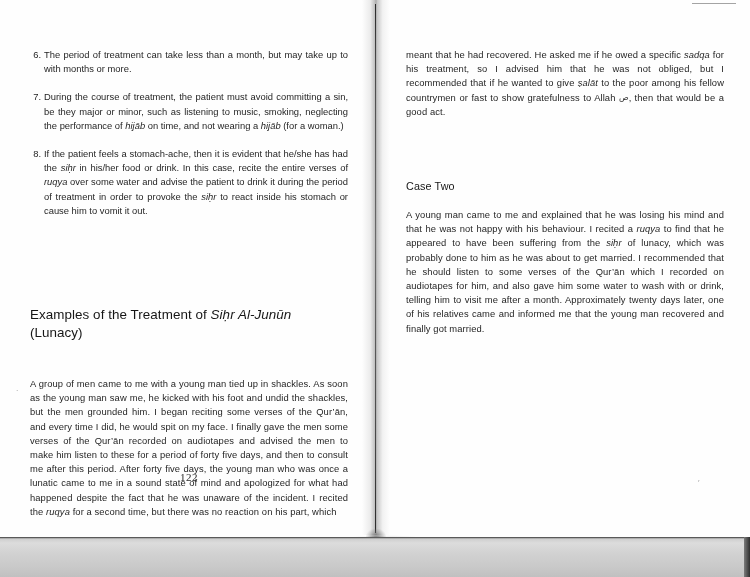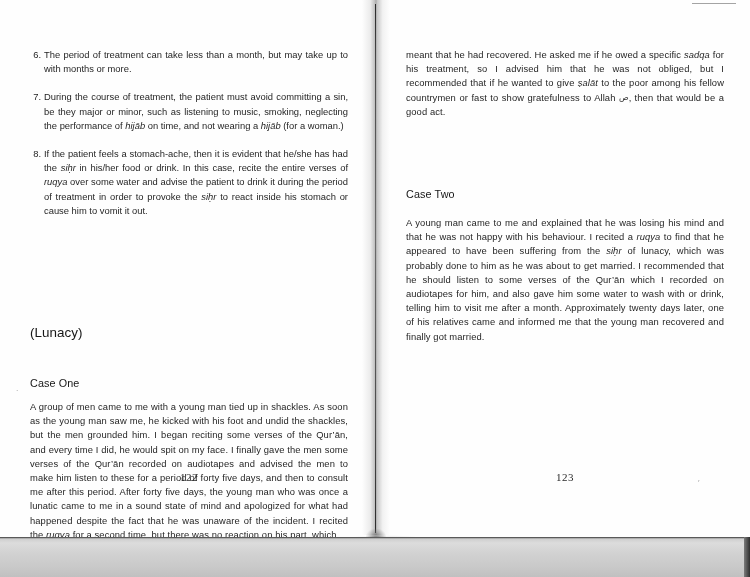--- a/index.html
+++ b/index.html
@@ -199,21 +199,20 @@
     line-height: 18px;
     color: #161616;
     letter-spacing: .005em;
   }
   h3.case-title {
     font-size: 10.8px;
     font-weight: normal;
     line-height: 15px;
     color: #161616;
     letter-spacing: .01em;
-    margin-top: 8px;
   }
 
   .spacer-xl { height: 74px; }
   .spacer-l  { height: 26px; }
   .spacer-m  { height: 14px; }
   .spacer-s  { height: 9px;  }
 
   em, .ital { }
 
   .honorific {
@@ -261,27 +260,26 @@
         </li>
         <li class="numitem">
           <span class="num">8.</span>
           <span class="txt">If the patient feels a stomach-ache, then it is evident that he/she has had the <em>siḥr</em> in his/her food or drink.  In this case, recite the entire verses of <em>ruqya</em> over some water and advise the patient to drink it during the period of treatment in order to provoke the <em>siḥr</em> to react inside his stomach or cause him to vomit it out.</span>
         </li>
       </ul>
 
       <div class="spacer-xl"></div>
 
       <h2 class="section-title">
-        <br>
+        <span>Examples of the Treatment of <em>Siḥr Al-Junūn</em></span><br>
         <span>(Lunacy)</span>
       </h2>
 
       <div class="spacer-l"></div>
 
-      <h3 class="case-title">Case One</h3>
 
       <div class="spacer-s"></div>
 
       <p class="para">A group of men came to me with a young man tied up in shackles. As soon as the young man saw me, he kicked with his foot and undid the shackles, but the men grounded him.  I began reciting some verses of the Qur’ān, and every time I did, he would spit on my face. I finally gave the men some verses of the Qur’ān recorded on audiotapes and advised the men to make him listen to these for a period of forty five days, and then to consult me after this period. After forty five days, the young man who was once a lunatic came to me in a sound state of mind and apologized for what had happened despite the fact that he was unaware of the incident.  I recited the <em>ruqya</em> for a second time, but there was no reaction on his part, which</p>
     </div>
 
     <div class="folio">122</div>
   </div>
 
   <div class="page right">
@@ -291,21 +289,20 @@
 
       <div class="spacer-xl" style="height:60px"></div>
 
       <h3 class="case-title">Case Two</h3>
 
       <div class="spacer-m"></div>
 
       <p class="para">A young man came to me and explained that he was losing his mind and that he was not happy with his behaviour.  I recited a <em>ruqya</em> to find that he appeared to have been suffering from the <em>siḥr</em> of lunacy, which was probably done to him as he was about to get married.  I recommended that he should listen to some verses of the Qur’ān which I recorded on audiotapes for him, and also gave him some water to wash with or drink, telling him to visit me after a month. Approximately twenty days later, one of his relatives came and informed me that the young man recovered and finally got married.</p>
     </div>
 
-    <div class="folio">123</div>
   </div>
 
   <div id="speck-left">·</div>
   <div id="speck-right">′</div>
 
   <div id="bed-shadow"></div>
   <div id="bed"></div>
   <div id="edge-right"></div>
   <div id="edge-top-right"></div>
 </div>

